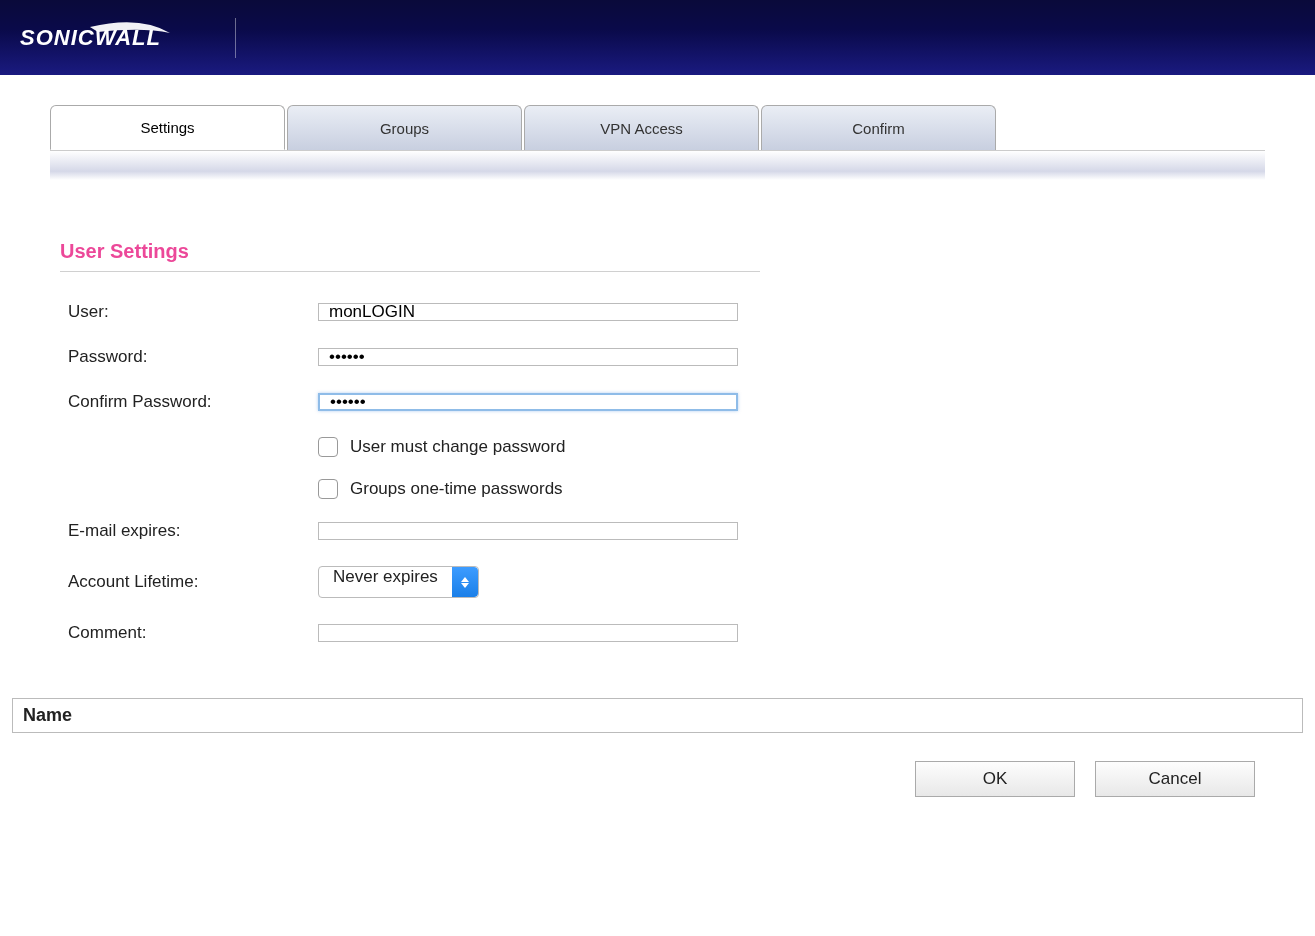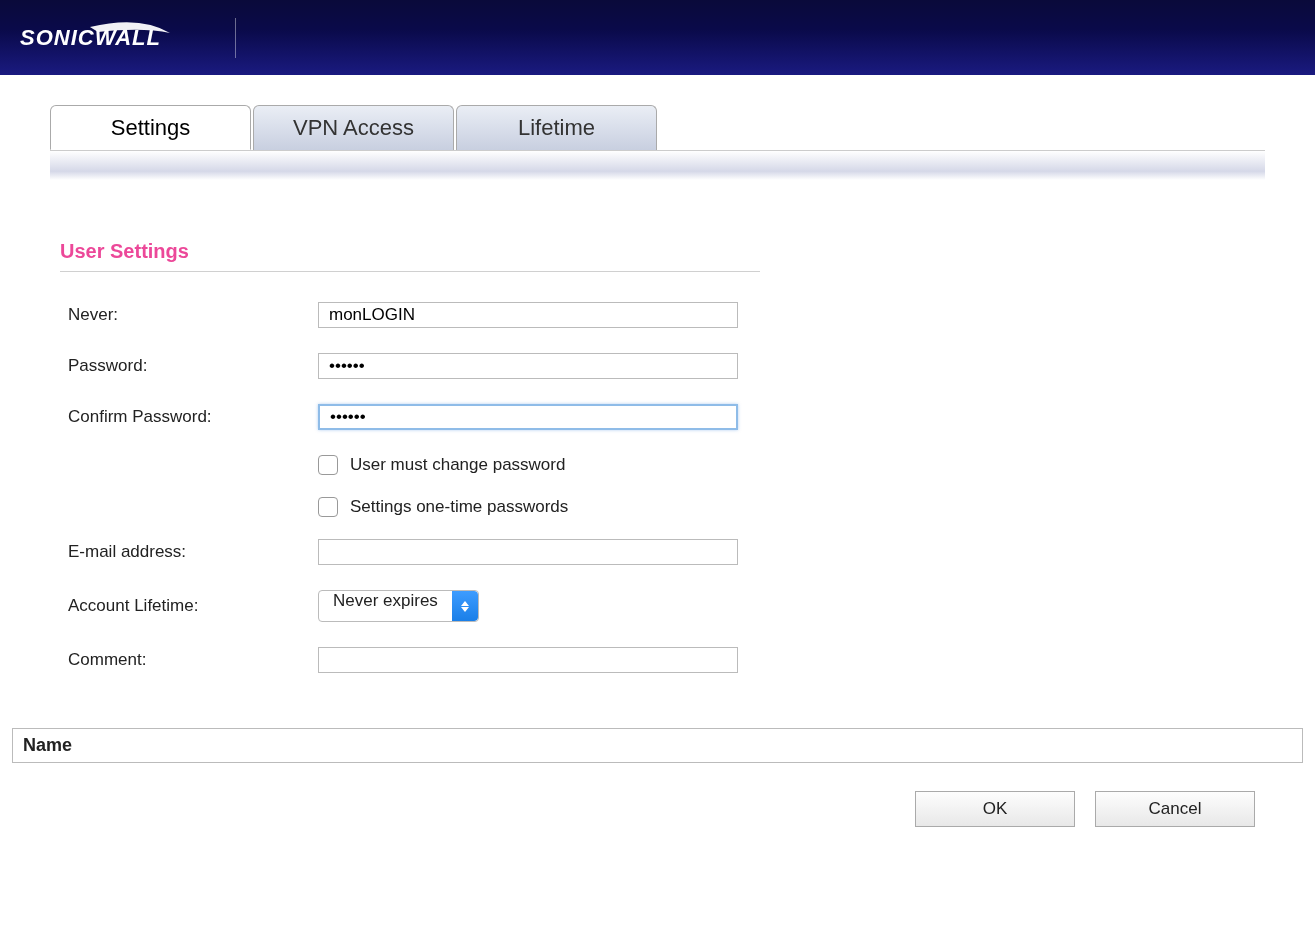--- a/index.html
+++ b/index.html
@@ -40,26 +40,26 @@
     color: #e8e8f0;
   }
   .content {
     padding: 30px 50px 10px 50px;
   }
   .tabs {
     display: flex;
     margin-left: 0;
   }
   .tab {
-    width: 201px;
+    width: 235px;
     height: 45px;
     display: flex;
     align-items: center;
     justify-content: center;
-    font-size: 22px;
+    font-size: 15px;
     border: 1px solid #aaa;
     border-bottom: none;
     border-top-left-radius: 6px;
     border-top-right-radius: 6px;
     background: linear-gradient(to bottom, #eaeef5 0%, #c8cfe0 100%);
     color: #333;
     cursor: pointer;
     margin-right: 2px;
     position: relative;
   }
@@ -98,21 +98,21 @@
   .form-label {
     width: 250px;
     font-size: 17px;
     color: #222;
   }
   .form-control {
     flex: 0 0 auto;
   }
   input[type="text"], input[type="password"] {
     width: 420px;
-    height: 26px;
+    height: 18px;
     border: 1px solid #bbb;
     padding: 4px 10px;
     font-size: 17px;
     font-family: inherit;
   }
   .focused {
     border: 2px solid #8fbce8 !important;
     box-shadow: 0 0 3px rgba(100,160,230,0.5);
   }
   .checkbox-row {
@@ -197,30 +197,31 @@
       <text x="0" y="24" fill="#fff" font-family="Arial" font-weight="bold" font-style="italic" font-size="22" letter-spacing="1">SONICWALL</text>
       <path d="M 70 6 Q 120 -6 150 12 Q 122 6 78 11 Z" fill="#fff" opacity="0.95"></path>
     </svg>
   </div>
   <div class="header-divider"></div>
 </div>
 
 <div class="content">
   <div class="tabs">
     <div class="tab active">Settings</div>
+    <div class="tab">Groups</div>
     <div class="tab">VPN Access</div>
-    <div class="tab">Lifetime</div>
+    <div class="tab">Confirm</div>
   </div>
   <div class="tabstrip-under"></div>
 
   <div class="section-title">User Settings</div>
   <hr class="section-hr">
 
   <div class="form-row">
-    <div class="form-label">Never:</div>
+    <div class="form-label">User:</div>
     <div class="form-control">
       <input type="text" value="monLOGIN" style="">
     </div>
   </div>
 
   <div class="form-row">
     <div class="form-label">Password:</div>
     <div class="form-control">
       <input type="password" value="••••••" style="">
     </div>
@@ -233,25 +234,25 @@
     </div>
   </div>
 
   <div class="checkbox-row">
     <span class="checkbox"></span>
     <span>User must change password</span>
   </div>
 
   <div class="checkbox-row">
     <span class="checkbox"></span>
-    <span>Settings one-time passwords</span>
-  </div>
-
-  <div class="form-row">
-    <div class="form-label">E-mail address:</div>
+    <span>Groups one-time passwords</span>
+  </div>
+
+  <div class="form-row">
+    <div class="form-label">E-mail expires:</div>
     <div class="form-control">
       <input type="text" value="" style="">
     </div>
   </div>
 
   <div class="form-row">
     <div class="form-label">Account Lifetime:</div>
     <div class="form-control">
       <div class="select-wrap">
         <span class="select-text">Never expires</span>

